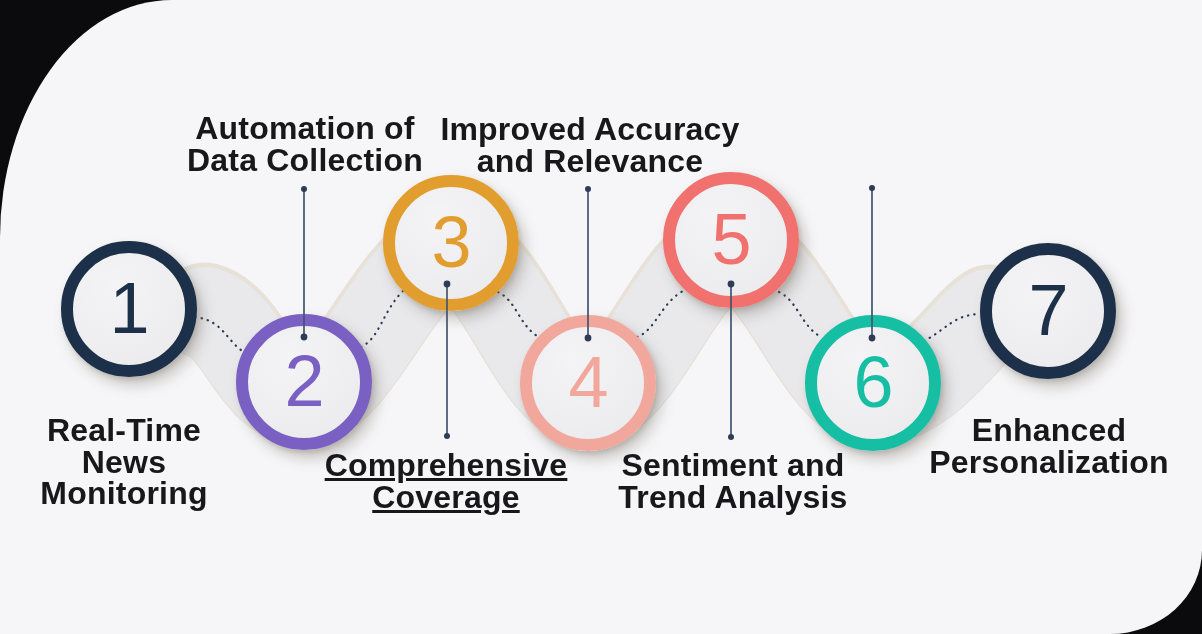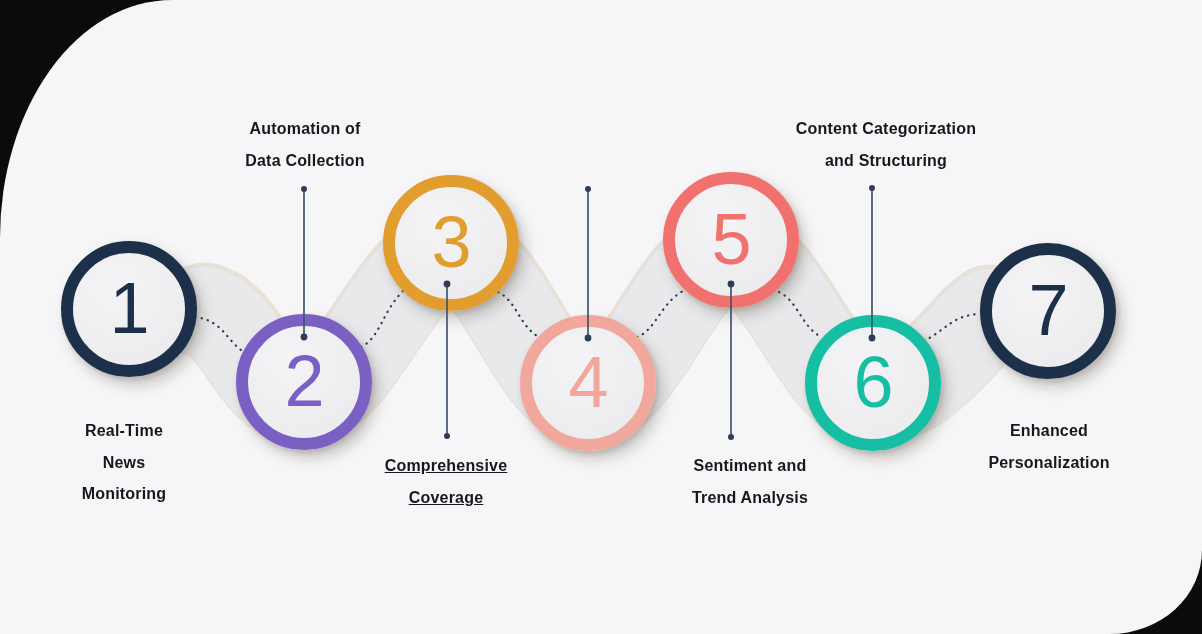--- a/index.html
+++ b/index.html
@@ -34,21 +34,21 @@
     line-height:1;
     font-weight:400;
     letter-spacing:-1px;
     transform:translateY(-1px);
   }
   .step-label{
     position:absolute;z-index:4;
     transform:translateX(-50%);
     width:320px;
     text-align:center;
-    font-size:16px;
+    font-size:32px;
     font-weight:700;
     line-height:31.5px;
     color:#18181c;
     white-space:pre-line;
     letter-spacing:0.2px;
   }
 </style>
 </head>
 <body>
 
@@ -114,19 +114,19 @@
     </g>
   </svg>
 
   <div class="step-label" style="left: 124px; top: 415px; color: rgb(24, 24, 28);">Real-Time
 News
 Monitoring</div>
   <div class="step-label" style="left: 305px; top: 113px; color: rgb(24, 24, 28);">Automation of
 Data Collection</div>
   <div class="step-label" style="left: 446px; top: 450px; color: rgb(24, 24, 28); text-decoration: underline;">Comprehensive
 Coverage</div>
-  <div class="step-label" style="left: 750px; top: 450px; color: rgb(24, 24, 28);">Sentiment and
+  <div class="step-label" style="left: 590px; top: 114px; color: rgb(24, 24, 28);">Improved Accuracy
+and Relevance</div>
+  <div class="step-label" style="left: 733px; top: 450px; color: rgb(24, 24, 28);">Sentiment and
 Trend Analysis</div>
-  <div class="step-label" style="left: 886px; top: 113px; color: rgb(24, 24, 28);">Content Categorization
-and Structuring</div>
   <div class="step-label" style="left: 1049px; top: 415px; color: rgb(24, 24, 28);">Enhanced
 Personalization</div>
 </div>
 
 </body></html>

